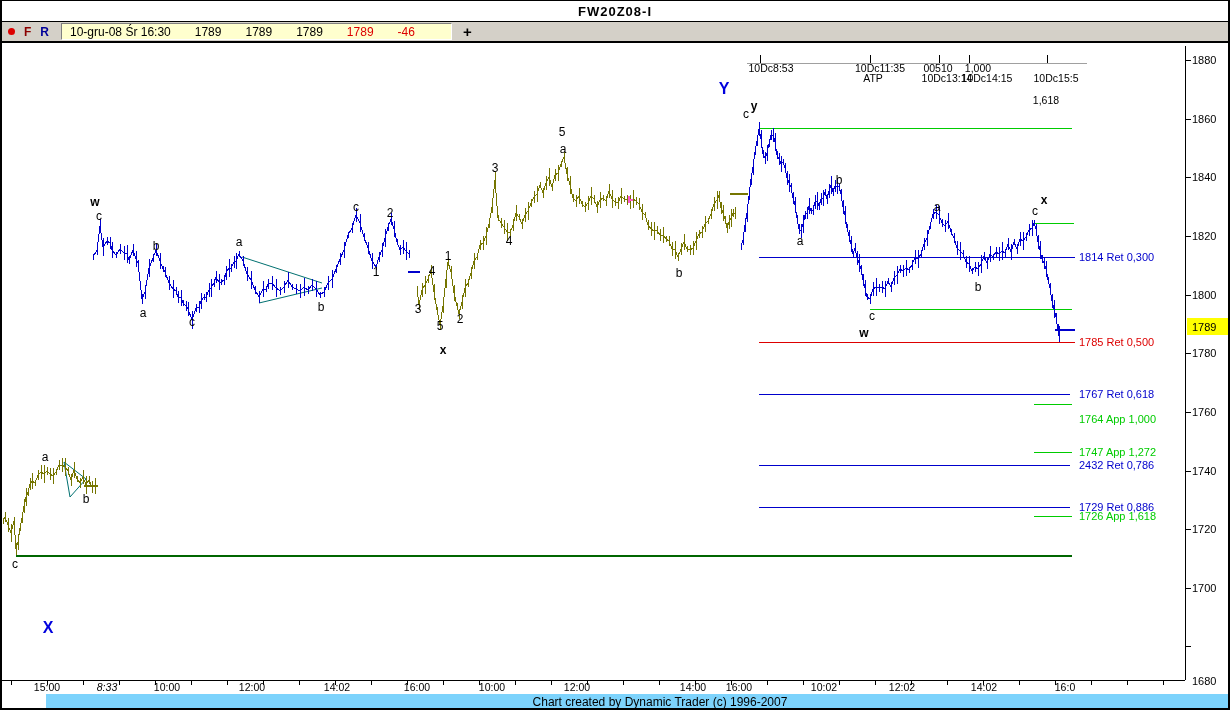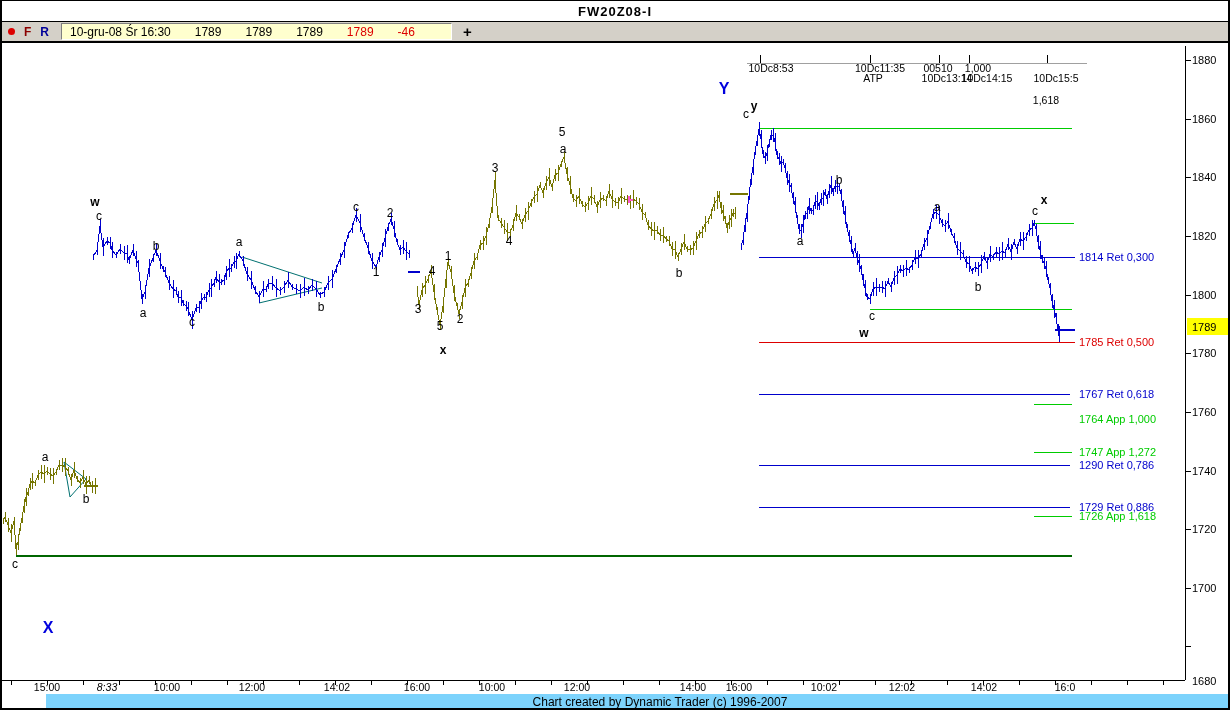--- a/index.html
+++ b/index.html
@@ -177,21 +177,21 @@
         <div class="rul" style="left: 1044px; top: 25px; margin-top: 32px;">1,618</div>
         <div class="rul" style="left: 871px; top: 35px;">ATP</div>
         <div class="rul" style="left: 945px; top: 35px;">10Dc13:14</div>
         <div class="rul" style="left: 985px; top: 35px;">10Dc14:15</div>
         <div class="rul" style="left: 1054px; top: 35px;">10Dc15:5</div>
         <div class="lvl-lbl" style="left: 1077px; top: 214px; color: rgb(0, 0, 204);">1814 Ret 0,300</div>
         <div class="lvl-lbl" style="left: 1077px; top: 299px; color: rgb(221, 0, 0);">1785 Ret 0,500</div>
         <div class="lvl-lbl" style="left: 1077px; top: 351px; color: rgb(0, 0, 204); text-align: center;">1767 Ret 0,618</div>
         <div class="lvl-lbl" style="left: 1077px; top: 376px; color: rgb(0, 204, 0);">1764 App 1,000</div>
         <div class="lvl-lbl" style="left: 1077px; top: 409px; color: rgb(0, 204, 0);">1747 App 1,272</div>
-        <div class="lvl-lbl" style="left: 1077px; top: 422px; color: rgb(0, 0, 204);">1290 Ret 0,786</div>
+        <div class="lvl-lbl" style="left: 1077px; top: 422px; color: rgb(0, 0, 204);">2432 Ret 0,786</div>
         <div class="lvl-lbl" style="left: 1077px; top: 464px; color: rgb(0, 0, 204);">1729 Ret 0,886</div>
         <div class="lvl-lbl" style="left: 1077px; top: 473px; color: rgb(0, 204, 0);">1726 App 1,618</div>
         <div class="yax" style="left: 1190px; top: 17px;">1880</div>
         <div class="yax" style="left: 1190px; top: 76px;">1860</div>
         <div class="yax" style="left: 1190px; top: 134px;">1840</div>
         <div class="yax" style="left: 1190px; top: 193px;">1820</div>
         <div class="yax" style="left: 1190px; top: 252px;">1800</div>
         <div class="yax" style="left: 1190px; top: 310px;">1780</div>
         <div class="yax" style="left: 1190px; top: 369px;">1760</div>
         <div class="yax" style="left: 1190px; top: 428px;">1740</div>

